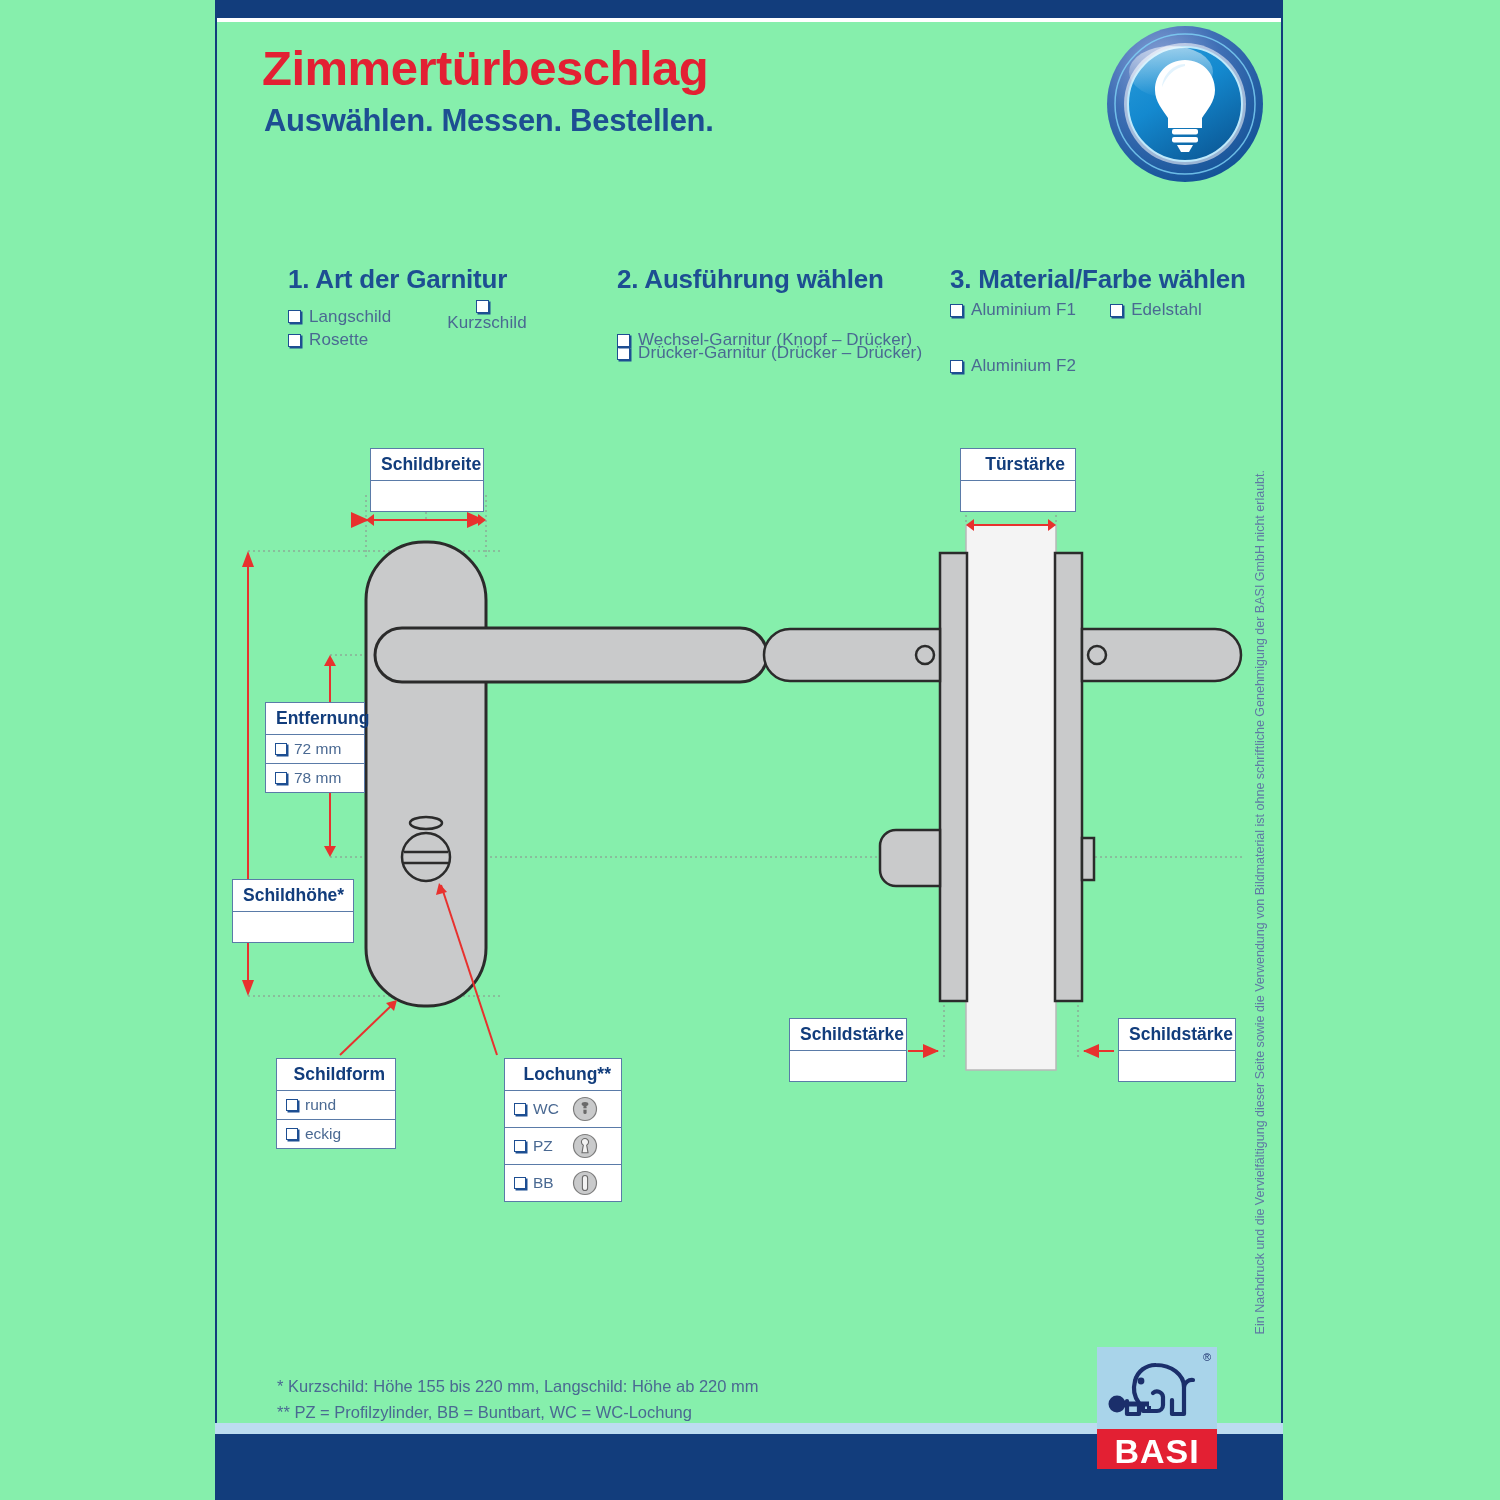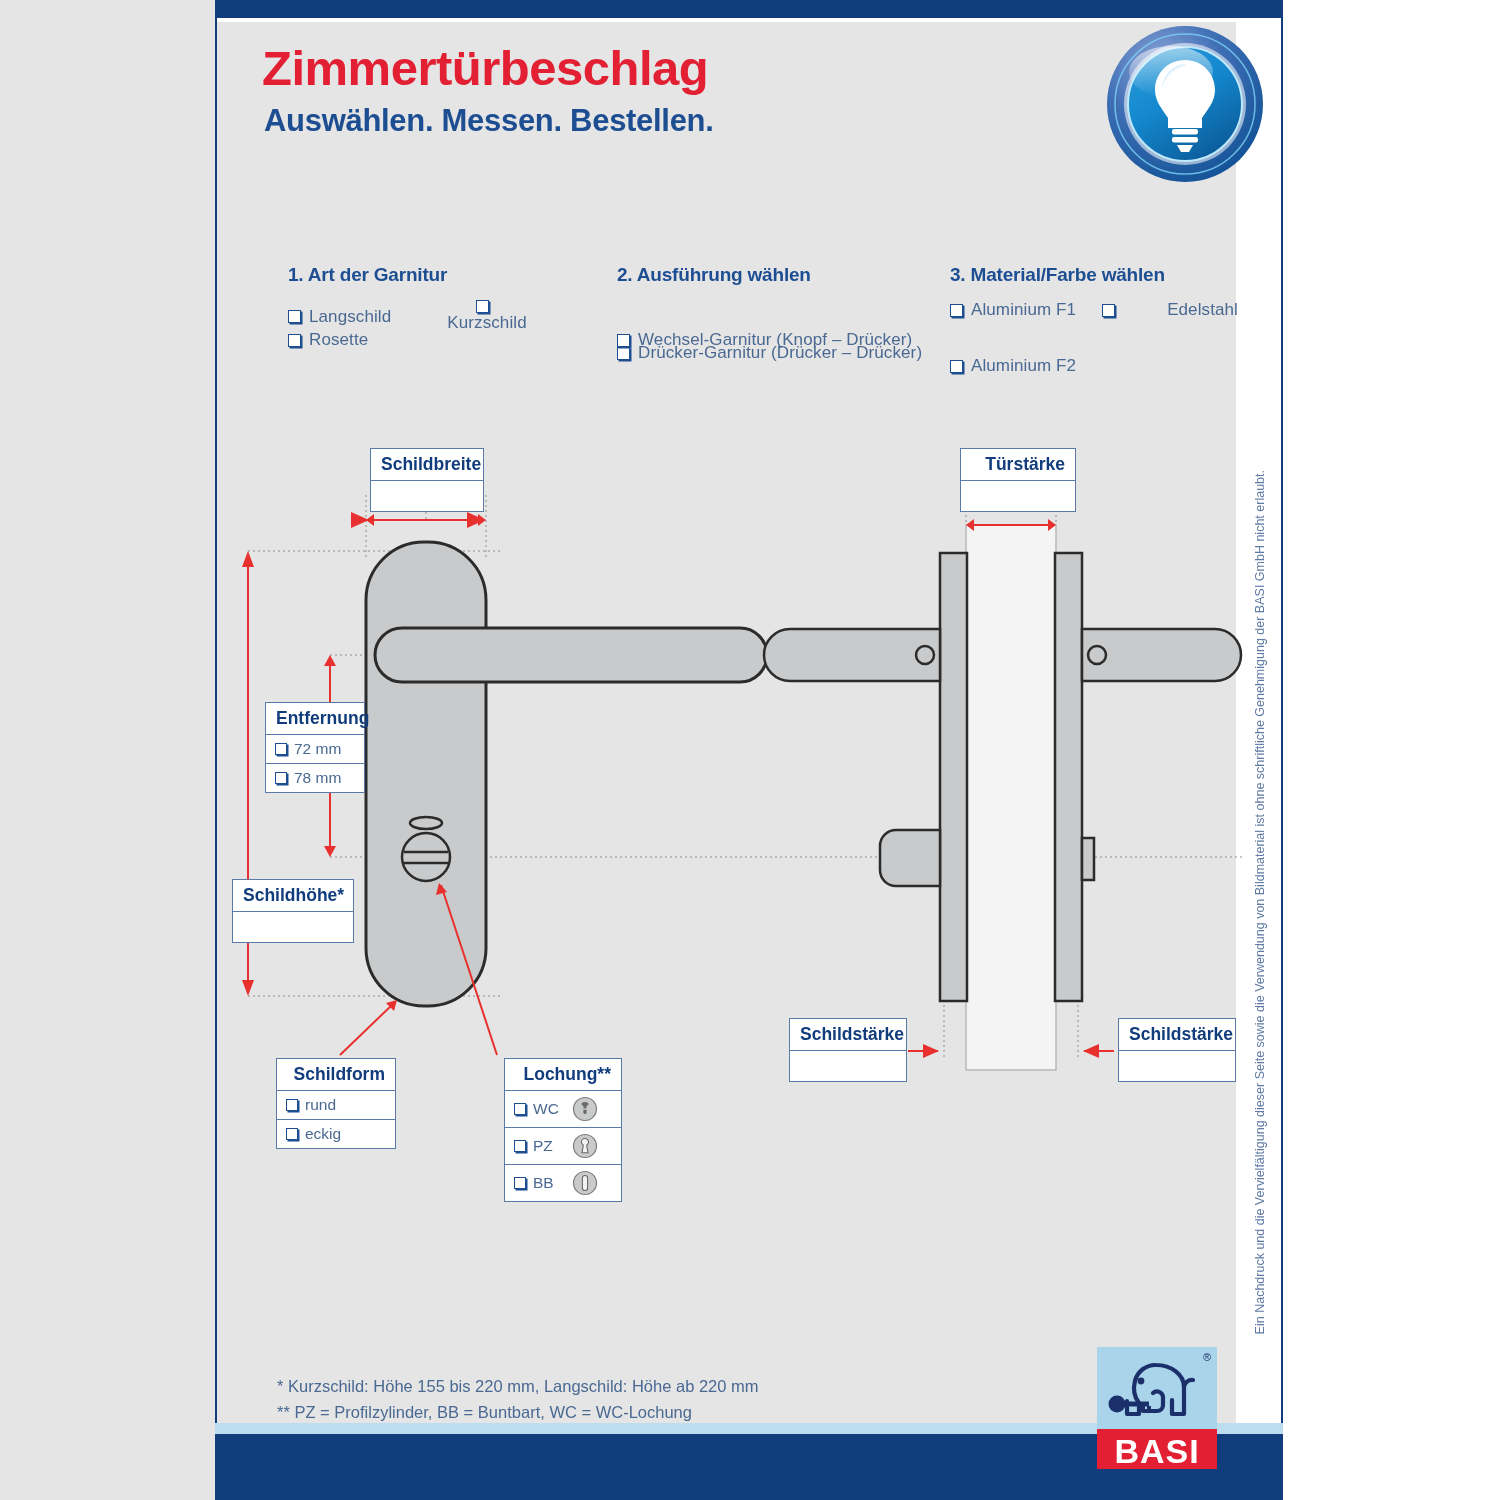--- a/index.html
+++ b/index.html
@@ -7,22 +7,22 @@
     background: #ffffff;
   }
   body {
     width: 1500px; height: 1500px;
     position: relative; overflow: hidden;
     font-family: "Liberation Sans", sans-serif;
     color: #1d3f77;
   }
   .page {
     position: absolute; left: 0; top: 0;
-    width: 1236px; height: 1500px;
-    background: #e5e5e5;
+    width: 1500px; height: 1500px;
+    background: #86efac;
   }
   
   .top-bar {
     position: absolute; left: 215px; top: 0px;
     width: 1068px; height: 18px;
     background: #123d7c;
   }
   .top-bar-under {
     position: absolute; left: 215px; top: 18px;
     width: 1068px; height: 4px;
@@ -63,21 +63,21 @@
     line-height: 1;
   }
   .bulb-badge {
     position: absolute; left: 1105px; top: 24px;
     width: 160px; height: 160px;
   }
 
   
   .sec { position: absolute; }
   .sec-title {
-    font-size: 19px; font-weight: bold; color: #1d4e92;
+    font-size: 26px; font-weight: bold; color: #1d4e92;
     white-space: nowrap; letter-spacing: -0.2px;
   }
   .opt {
     font-size: 17px; color: #4a6992;
     white-space: nowrap; display: flex; align-items: center;
     letter-spacing: 0.1px;
   }
   .cb {
     display: inline-block; width: 11px; height: 11px;
     border: 1.6px solid #1d4e92;
@@ -218,21 +218,21 @@
     </div>
   </div>
 
   <div class="sec" id="sec3">
     <div class="sec-title">3. Material/Farbe wählen</div>
     <div class="row" style="left:0px; top:36px;">
       <div class="opt">
         <span class="cb"></span>
         <span>Aluminium F1</span>
       </div>
-      <div class="opt" style="margin-left:26px;gap:44px;">
+      <div class="opt" style="margin-left:34px;">
         <span class="cb"></span>
         <span>Edelstahl</span>
       </div>
     </div>
     <div class="row" style="left:0px; top:66px;margin-top:26px;">
       <div class="opt">
         <span class="cb"></span>
         <span>Aluminium F2</span>
       </div>
     </div>

